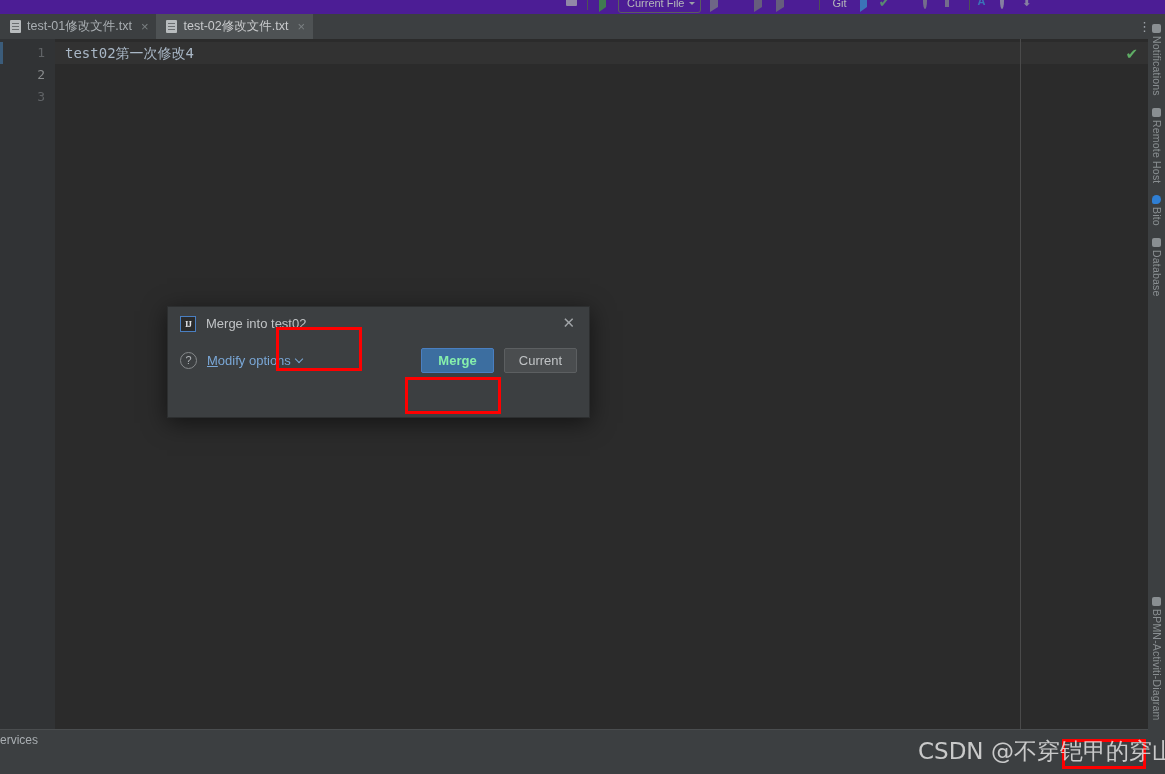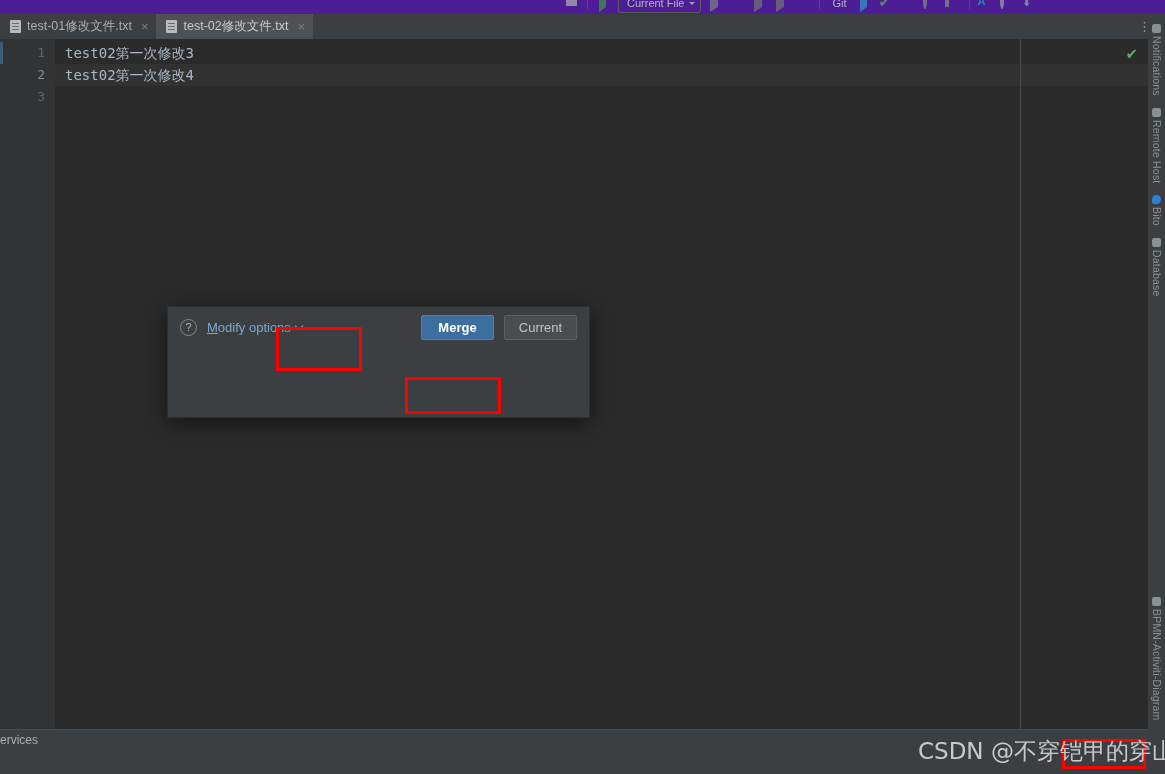--- a/index.html
+++ b/index.html
@@ -234,21 +234,21 @@
     border-bottom: 1.2px solid #7aa7d6; transform: rotate(-45deg);
     margin-top: -3px;
   }
   .foot-spacer { flex: 1; }
   .btn {
     height: 25px; min-width: 73px; font-size: 13px;
     display: flex; align-items: center; justify-content: center;
     border-radius: 2px;
   }
   .btn-primary {
-    background: #3c6ea0; color: #ffffff; border: 1px solid #4a7fc1; font-weight: bold;
+    background: #3c6ea0; color: #86efac; border: 1px solid #4a7fc1; font-weight: bold;
   }
   .btn-default {
     background: #4a4d4f; color: #c0c3c5; border: 1px solid #5c5f61;
   }
 
   
   .redbox {
     position: absolute; border: 3px solid #fe0000; pointer-events: none;
   }
 
@@ -347,21 +347,20 @@
 
   <div class="editor-wrap">
     <div class="gutter">
       <div class="gutter-marker"></div>
       <div class="gutter-line">1</div>
       <div class="gutter-line cur">2</div>
       <div class="gutter-line">3</div>
     </div>
     <div class="code">
       <div class="wrap-guide"></div>
-      <div class="code-line">test02第一次修改3</div>
       <div class="code-line cur">test02第一次修改4</div>
       <div class="code-line"></div>
       <div class="inspect-check">✔</div>
     </div>
   </div>
 
   <div class="rightbar">
     <div class="rb-item">
       <span class="rb-dot"></span>
       <span>Notifications</span>
@@ -383,20 +382,25 @@
       <span>BPMN-Activiti-Diagram</span>
     </div>
   </div>
 
   <div class="bottombar">
     <span class="label">ervices</span>
   </div>
 
 
   <div class="dialog">
+    <div class="dlg-title">
+      <span class="ij-icon">IJ</span>
+      <span class="dlg-title-text">Merge into test02</span>
+      <span class="dlg-close">✕</span>
+    </div>
     <div class="dlg-foot">
       <span class="help-icon">?</span>
       <span class="modify-link">
         <span><span class="u">M</span><span>odify options</span></span>
         <span class="mini-caret"></span>
       </span>
       <span class="foot-spacer"></span>
       <span class="btn btn-primary">Merge</span>
       <span class="btn btn-default">Current</span>
     </div>

